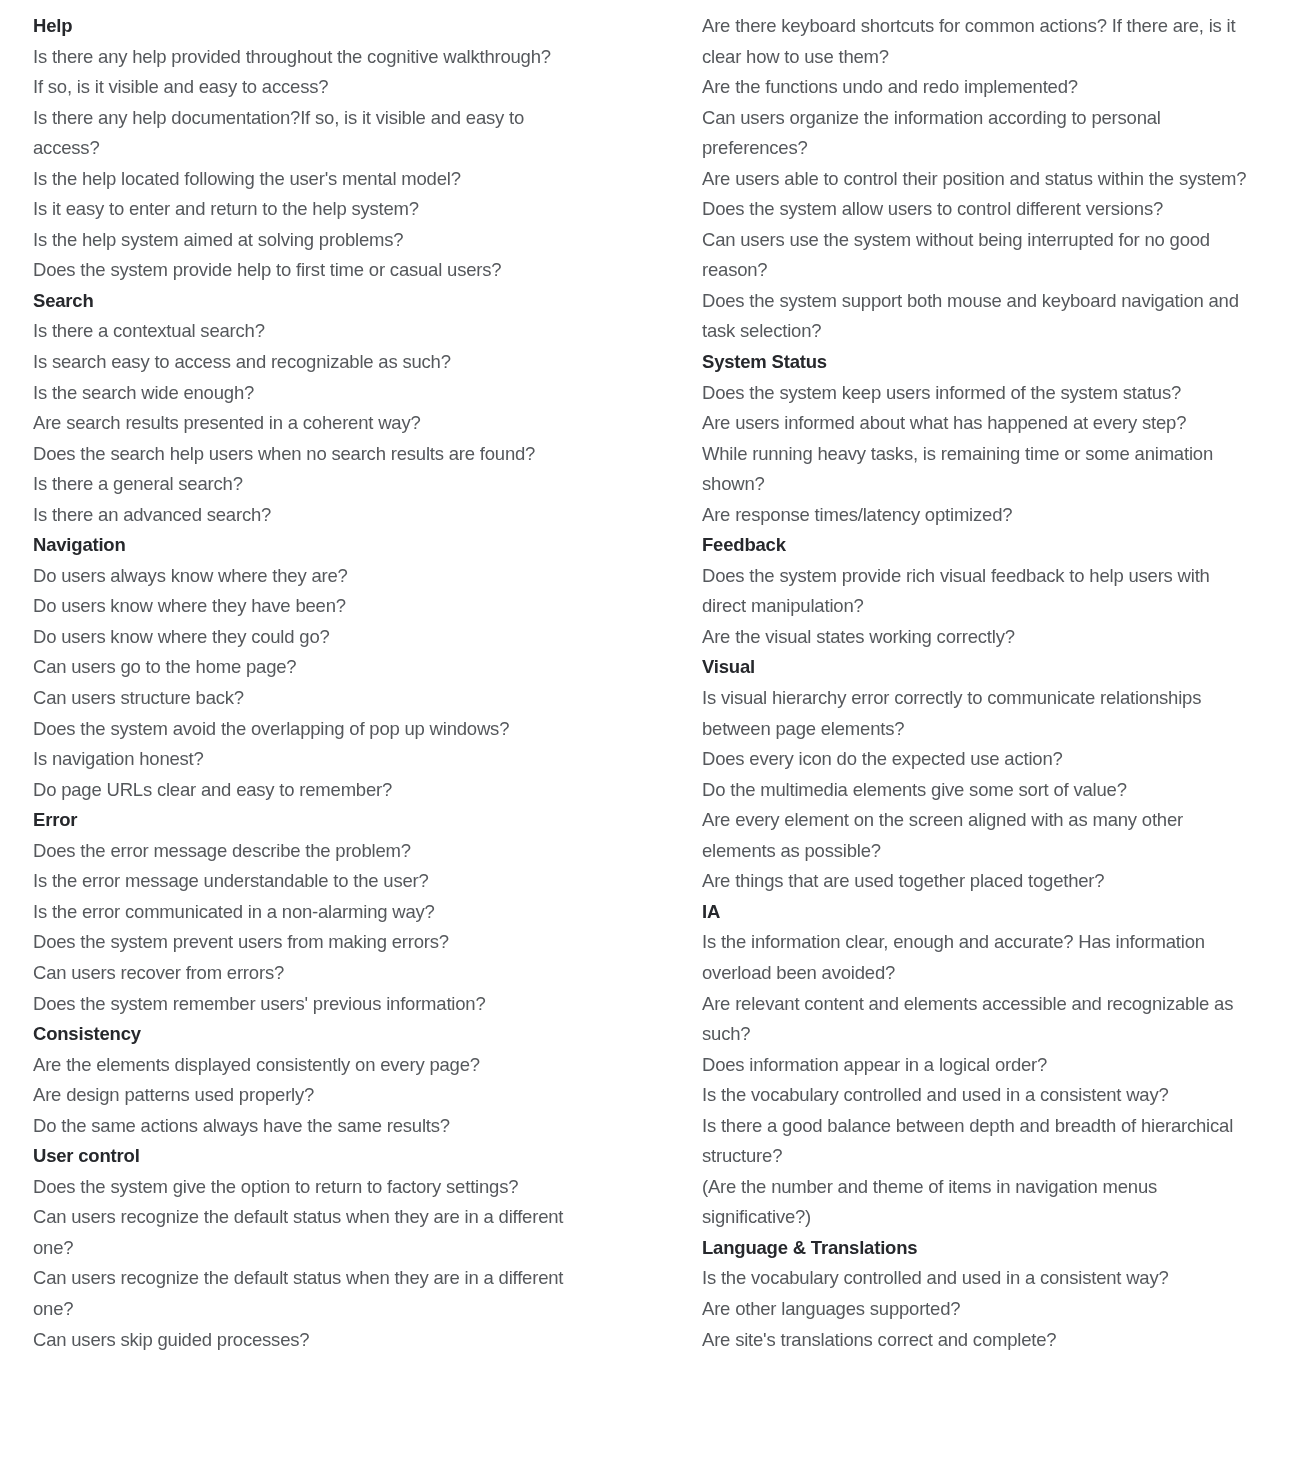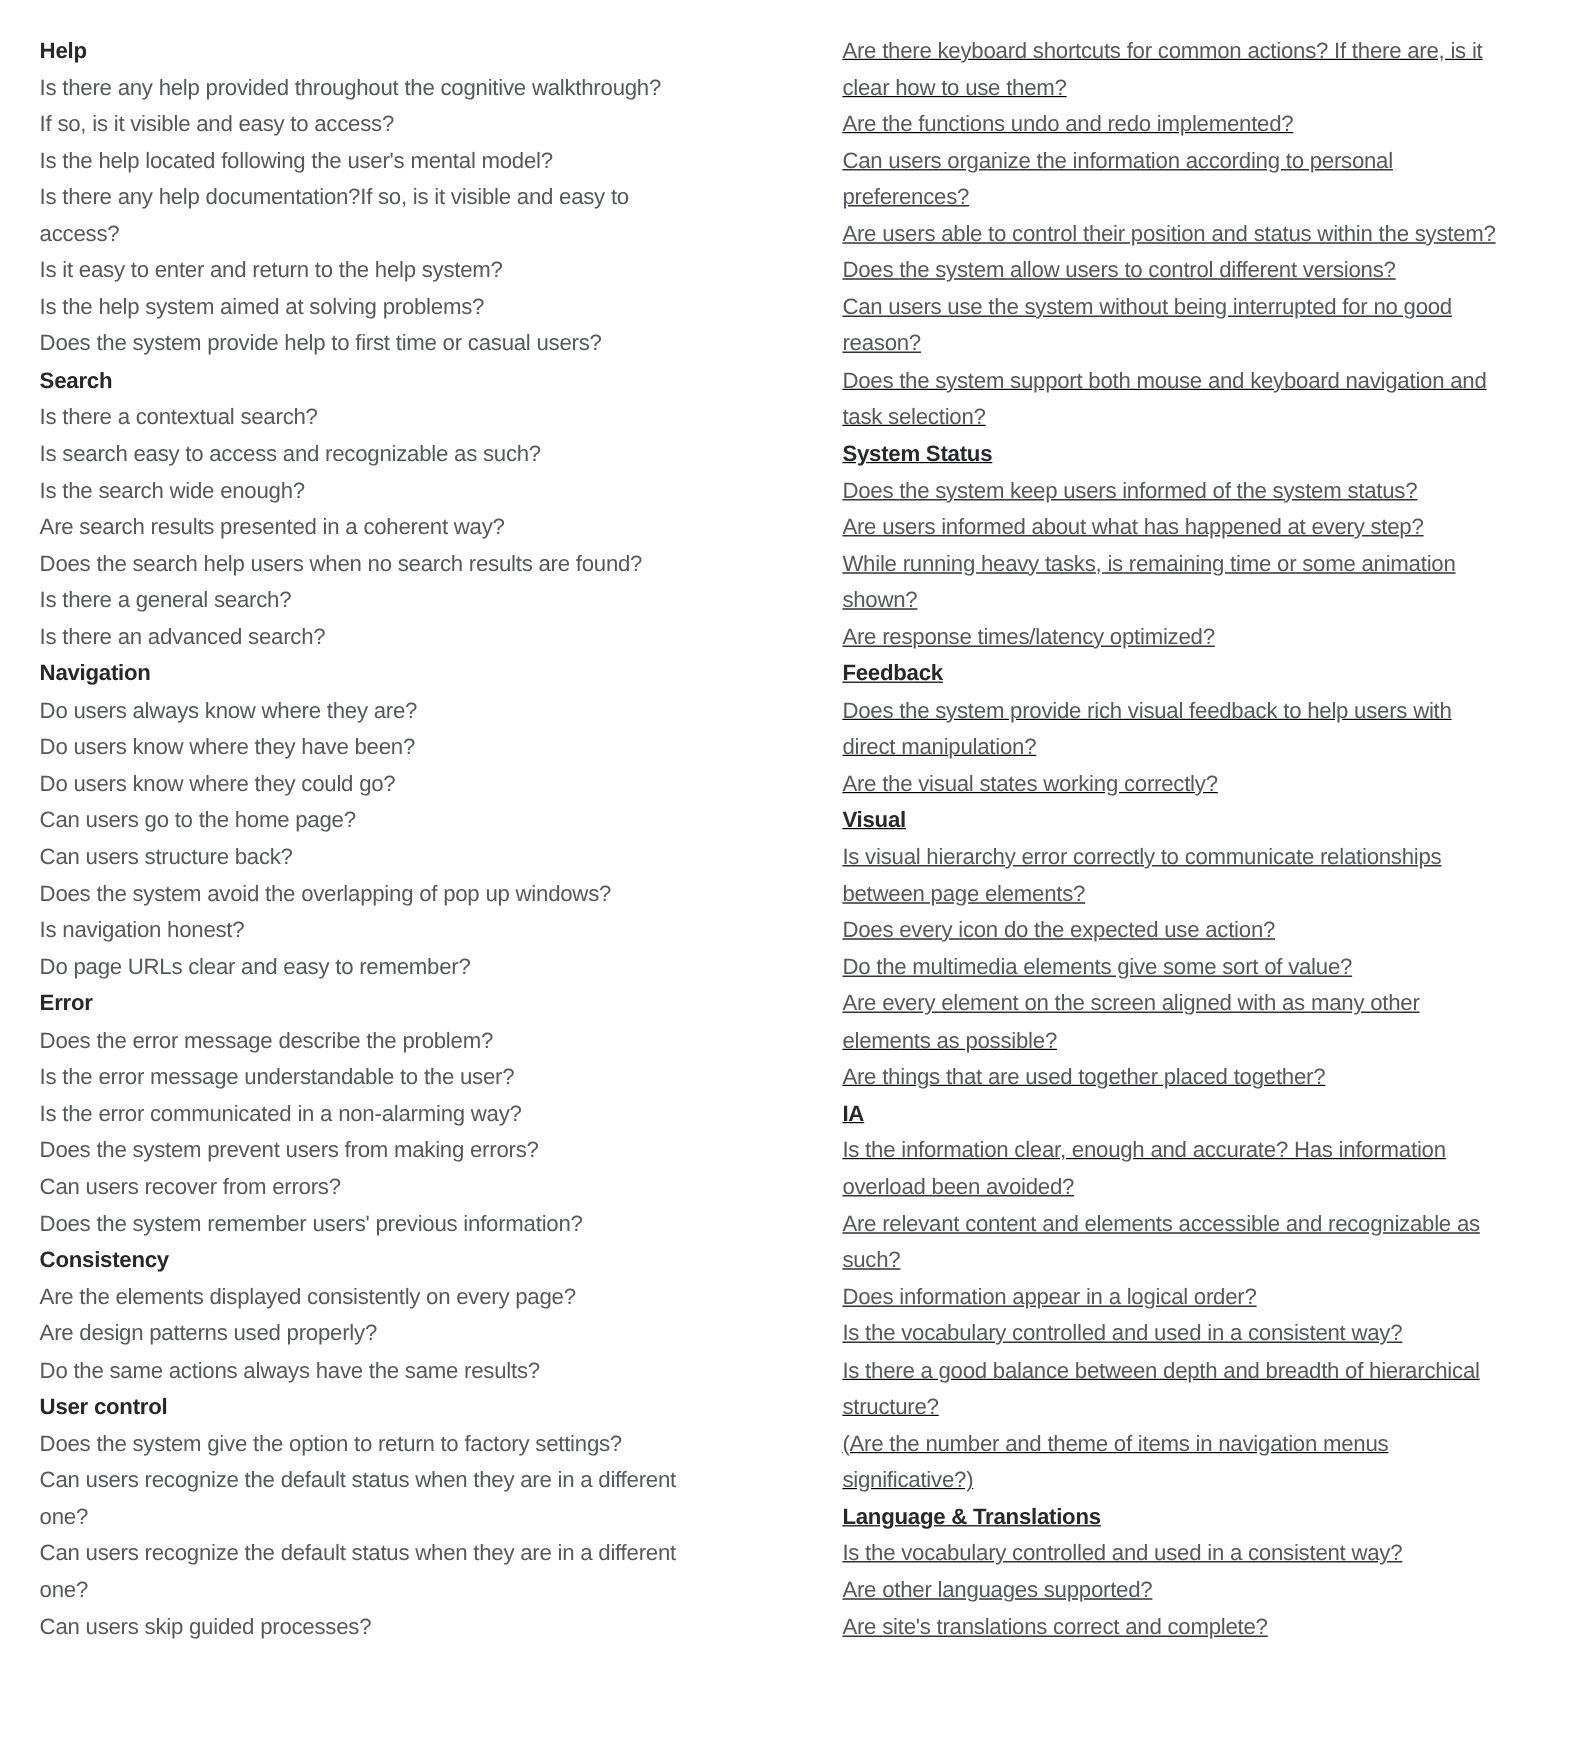--- a/index.html
+++ b/index.html
@@ -9,34 +9,33 @@
   }
   body {
     width: 1314px;
     height: 1470px;
     overflow: hidden;
     font-family: "Liberation Sans", sans-serif;
   }
   .doc {
     display: flex;
     align-items: flex-start;
-    padding-top: 27px;
+    padding-top: 11px;
     box-sizing: border-box;
   }
   .col {
     box-sizing: border-box;
   }
   .col-left {
     margin-left: 33px;
     width: 628px;
   }
   .col-right {
     margin-left: 41px;
     width: 612px;
-    text-decoration: underline;
   }
   .line {
     font-size: 18.5px;
     line-height: 30.55px;
     letter-spacing: -0.2px;
     color: #55585c;
     white-space: pre-line;
     font-weight: 400;
   }
   .line.heading {
@@ -45,23 +44,23 @@
   }
 </style>
 </head>
 <body>
 
 <div class="doc">
   <div class="col col-left">
       <div class="line heading">Help</div>
       <div class="line">Is there any help provided throughout the cognitive walkthrough?</div>
       <div class="line">If so, is it visible and easy to access?</div>
-      <div class="line">Is the help located following the user's mental model?</div>
       <div class="line">Is there any help documentation?If so, is it visible and easy to
 access?</div>
+      <div class="line">Is the help located following the user's mental model?</div>
       <div class="line">Is it easy to enter and return to the help system?</div>
       <div class="line">Is the help system aimed at solving problems?</div>
       <div class="line">Does the system provide help to first time or casual users?</div>
       <div class="line heading">Search</div>
       <div class="line">Is there a contextual search?</div>
       <div class="line">Is search easy to access and recognizable as such?</div>
       <div class="line">Is the search wide enough?</div>
       <div class="line">Are search results presented in a coherent way?</div>
       <div class="line">Does the search help users when no search results are found?</div>
       <div class="line">Is there a general search?</div>

